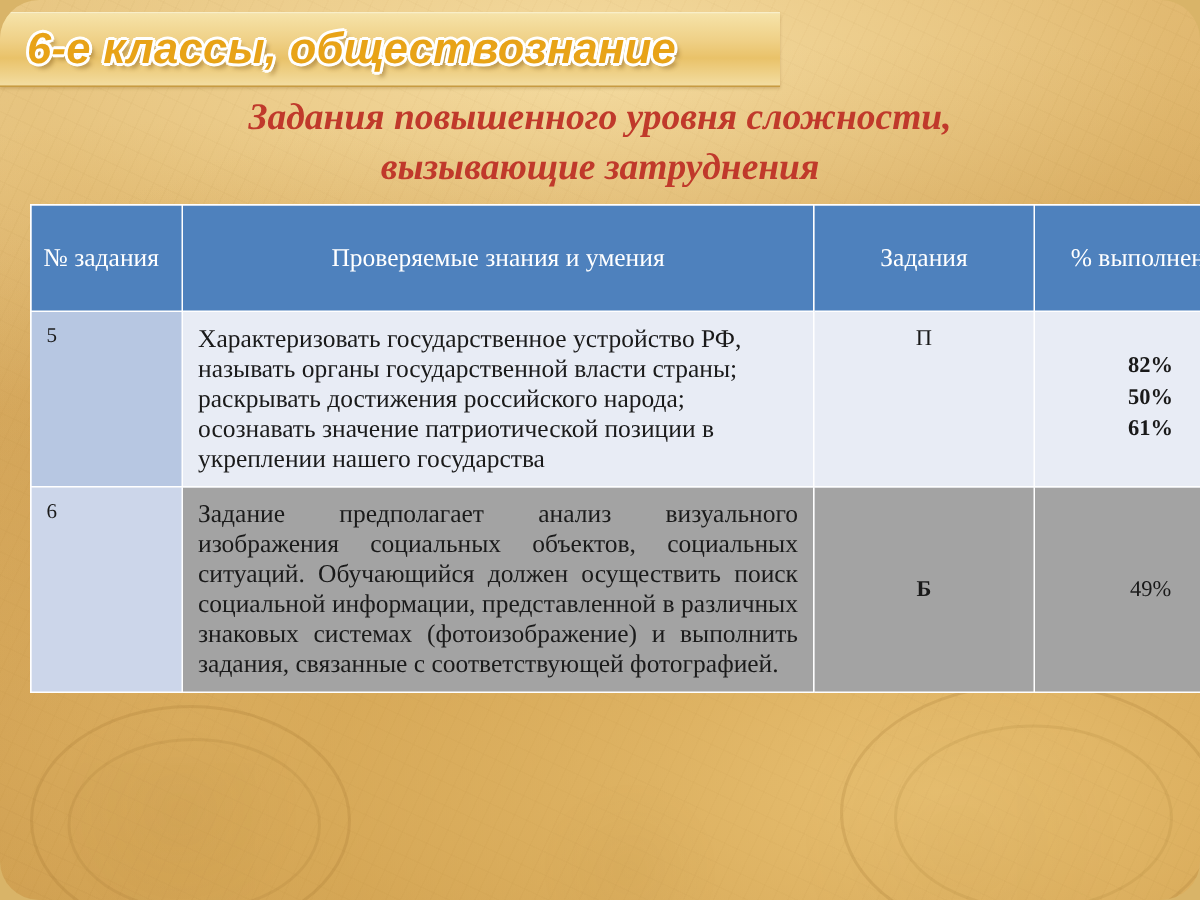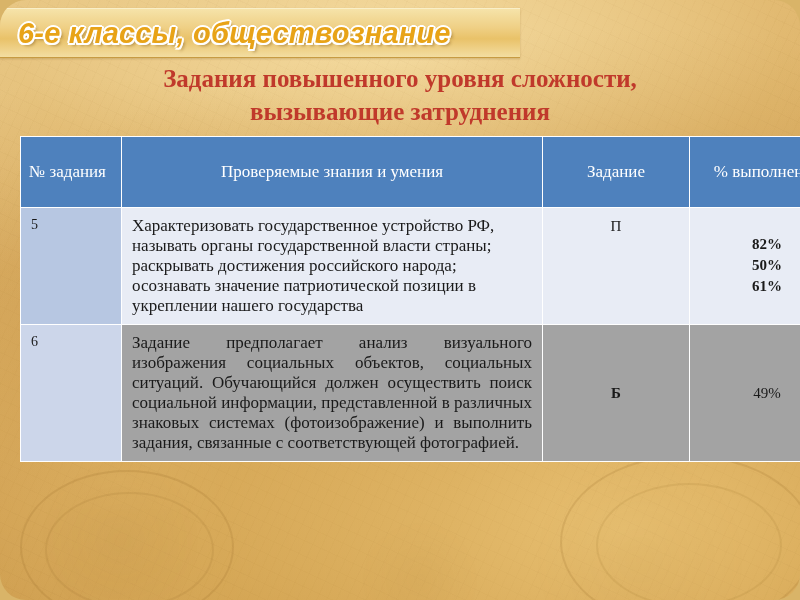--- a/index.html
+++ b/index.html
@@ -88,20 +88,21 @@
     position: absolute;
     left: 60px;
     top: 62px;
     width: 680px;
     text-align: center;
     font-family: "Liberation Serif", serif;
     font-weight: bold;
     font-size: 25px;
     line-height: 33px;
     color: #c0392b;
+    font-style: italic;
   }
 
   
   .table-wrap {
     position: absolute;
     left: 20px;
     top: 136px;
     width: 760px;
   }
   table.data {
@@ -180,21 +181,21 @@
     <div>Задания повышенного уровня сложности,</div>
     <div>вызывающие затруднения</div>
   </div>
 
   <div class="table-wrap">
     <table class="data">
       <thead>
         <tr>
           <th class="col-num">№ задания</th>
           <th class="col-skills">Проверяемые знания и умения</th>
-          <th class="col-level">Задание</th>
+          <th class="col-level">Задания</th>
           <th class="col-pct">% выполнения</th>
         </tr>
       </thead>
       <tbody>
         <tr class="row-a">
           <td class="c-num">5</td>
           <td class="c-skills nojust">Характеризовать государственное устройство РФ, называть органы государственной власти страны; раскрывать достижения российского народа; осознавать значение патриотической позиции в укреплении нашего государства</td>
           <td class="c-level">П</td>
           <td class="c-pct">
             <div class="pct-stack">

